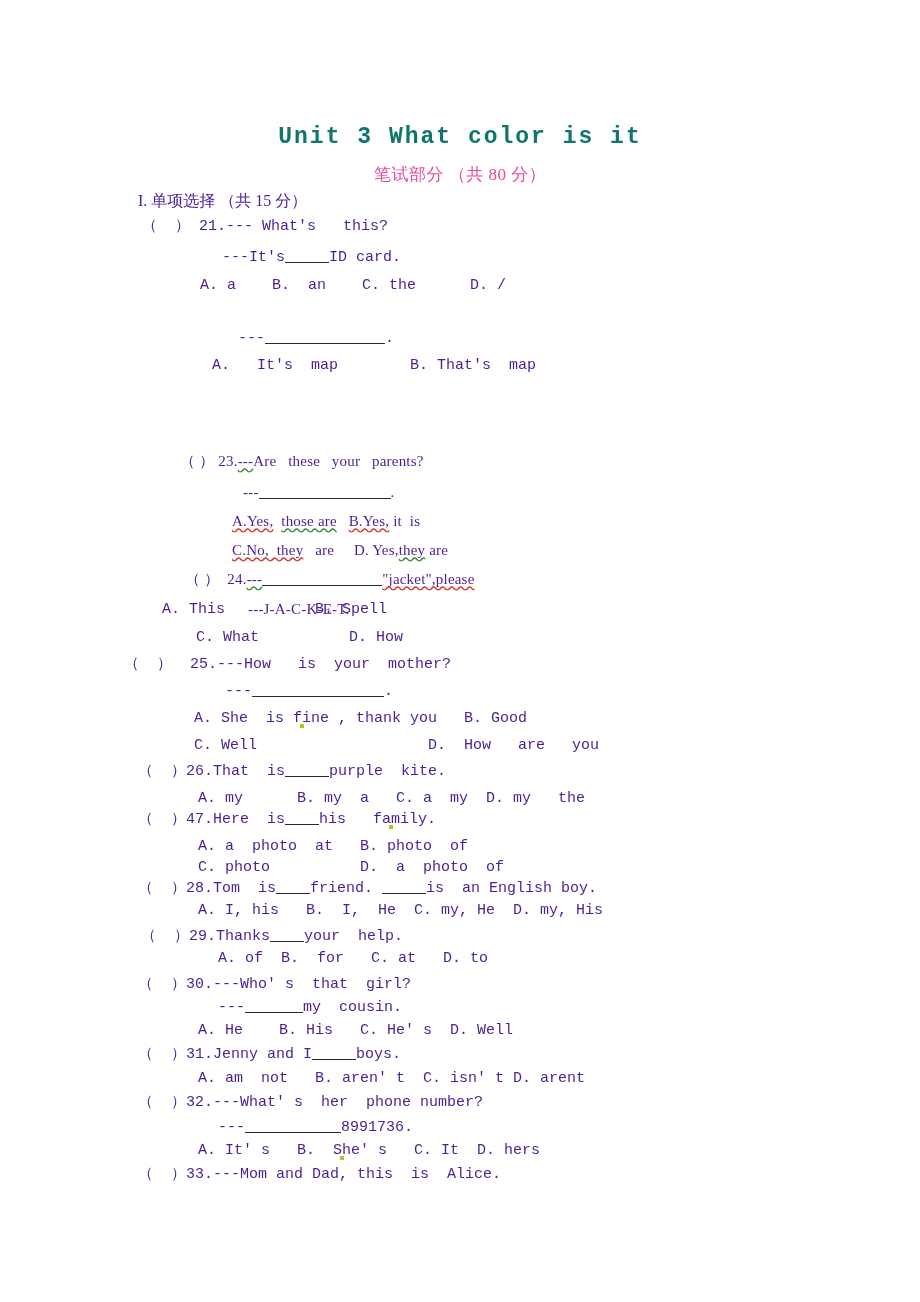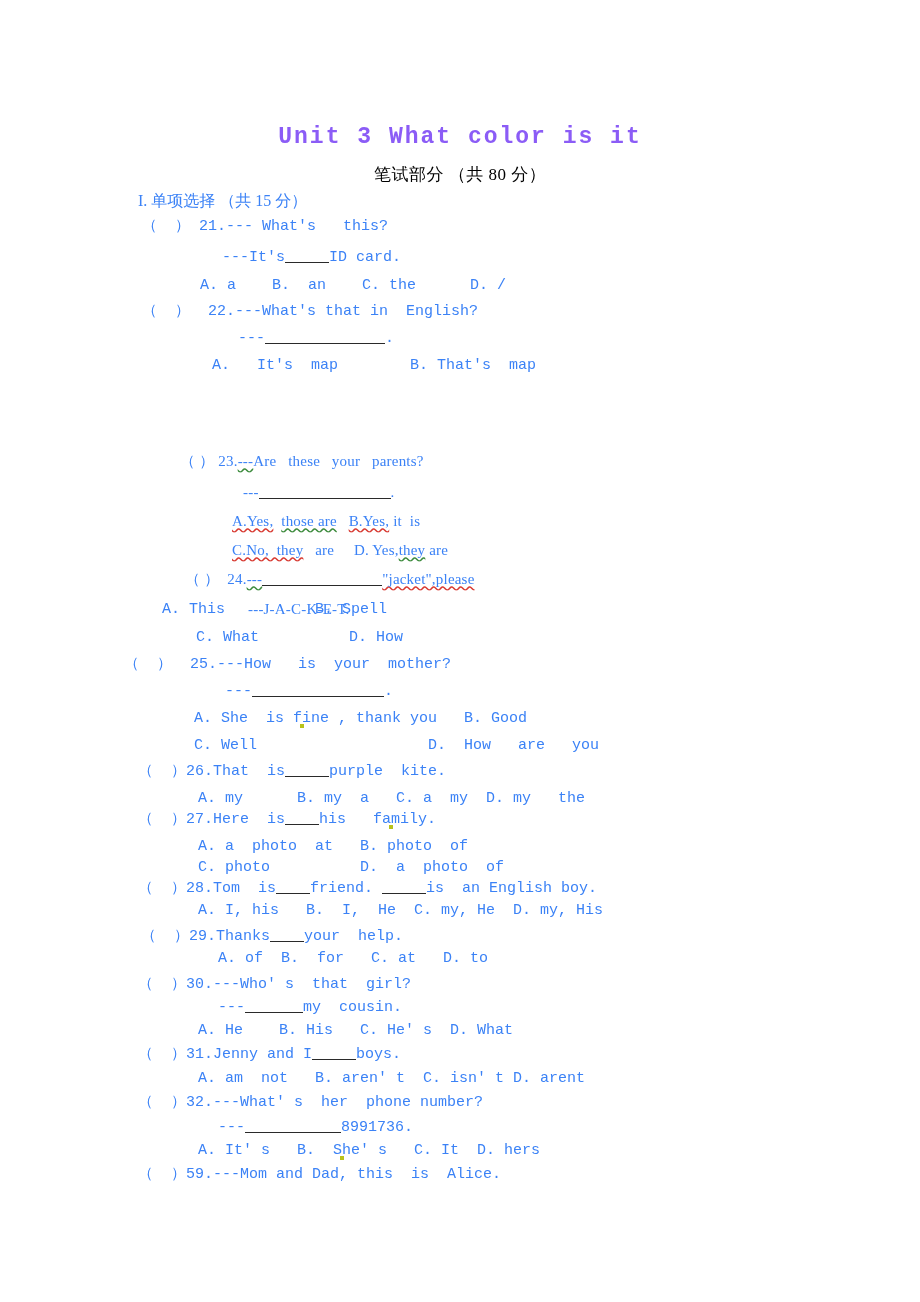--- a/index.html
+++ b/index.html
@@ -23,47 +23,47 @@
     width: 920px;
     height: 1302px;
   }
 
   
   .doc-title {
     position: absolute;
     left: 0; top: 124px;
     width: 920px;
     text-align: center;
-    color: #8b5cf6;
+    color: #0f766e;
     font-family: "Liberation Mono", "DejaVu Sans Mono", monospace;
     font-weight: bold;
     font-size: 23px;
     letter-spacing: 2.0px;
     white-space: pre;
   }
   .doc-subtitle {
     position: absolute;
     left: 0; top: 163px;
     width: 920px;
     text-align: center;
     font-family: "Liberation Serif", "DejaVu Serif", serif;
     font-size: 17px;
     letter-spacing: 0.5px;
-    color: #000000;
+    color: #ec4899;
     white-space: pre;
   }
 
   
   .line {
     position: absolute;
     white-space: pre;
     font-family: "Liberation Mono", "DejaVu Sans Mono", monospace;
     font-size: 15px;
     line-height: 17px;
-    color: #3b82f6;
+    color: #4c1d95;
     letter-spacing: 0px;
   }
   .sec-head {
     font-family: "Liberation Serif", "DejaVu Serif", serif;
     font-size: 16px;
   }
 
   
   .line.alt {
     font-family: "Liberation Serif", "DejaVu Serif", serif;
@@ -117,21 +117,20 @@
 
   <div class="doc-title">Unit 3 What color is it</div>
   <div class="doc-subtitle">笔试部分 （共 80 分）</div>
 
   <div class="line sec-head" style="left:138px; top:192px;">I. 单项选择 （共 15 分）</div>
 
   <div class="line" style="left:142px; top:218px;"><span>（  ）</span><span> </span><span>21.</span><span>--- What's   this?</span></div>
   <div class="line" style="left:222px; top:249px;"><span>---It's</span><span class="blank w4"></span><span>ID card.</span></div>
   <div class="line" style="left:200px; top:277px;">A. a    B.  an    C. the      D. /</div>
 
-  <div class="line" style="left:142px; top:303px;"><span>（  ）</span><span>  </span><span>22.</span><span>---What's that in  English?</span></div>
   <div class="line" style="left:238px; top:330px;"><span>---</span><span class="blank w10"></span><span>.</span></div>
   <div class="line" style="left:200px; top:357px;margin-left:12px;">A.   It's  map        B. That's  map</div>
 
   <div class="line alt" style="left:180px; top:412px;"><span>（ ）</span><span> </span><span>23.</span><span class="sq-green">---</span><span>Are   these   your   parents?</span></div>
   <div class="line alt" style="left:243px; top:443px;"><span>---</span><span class="blank w11"></span><span>.</span></div>
   <div class="line alt" style="left:232px; top:472px;"><span class="sq-red">A.Yes,</span><span>  </span><span class="sq-green">those are</span><span>   </span><span class="sq-red">B.Yes,</span><span> </span><span>it  is</span></div>
   <div class="line alt" style="left:232px; top:501px;"><span class="sq-red">C.No,  they</span><span>   </span><span>are</span><span>     </span><span>D. Yes,</span><span class="sq-green">they</span><span> </span><span>are</span></div>
 
   <div class="line alt" style="left:185px; top:530px;"><span>（ ）</span><span>  </span><span>24.</span><span class="sq-green">---</span><span class="blank w10"></span><span class="sq-red">"jacket",please</span></div>
   <div class="line alt" style="left:248px; top:560px;">---J-A-C-K-E-T.</div>
@@ -139,36 +138,36 @@
   <div class="line" style="left:196px; top:629px;">C. What          D. How</div>
 
   <div class="line" style="left:124px; top:656px;"><span>（  ）</span><span>  </span><span>25.</span><span>---How   is  your  mother?</span></div>
   <div class="line" style="left:225px; top:683px;"><span>---</span><span class="blank w11"></span><span>.</span></div>
   <div class="line" style="left:194px; top:737px;">C. Well                   D.  How   are   you</div>
   <div class="line" style="left:194px; top:710px;"><span>A. She  is f</span><span class="gdot"></span><span>ine , thank you   B. Good</span></div>
 
   <div class="line" style="left:138px; top:763px;"><span>（  ）</span><span>26.</span><span>That  is</span><span class="blank w4"></span><span>purple  kite.</span></div>
   <div class="line" style="left:198px; top:790px;">A. my      B. my  a   C. a  my  D. my   the</div>
 
-  <div class="line" style="left:138px; top:811px;"><span>（  ）</span><span>27.</span><span>Here  is</span><span class="blank w3"></span><span>his   fa</span><span class="gdot"></span><span>mily.</span></div>
+  <div class="line" style="left:138px; top:811px;"><span>（  ）</span><span>47.</span><span>Here  is</span><span class="blank w3"></span><span>his   fa</span><span class="gdot"></span><span>mily.</span></div>
   <div class="line" style="left:198px; top:838px;">A. a  photo  at   B. photo  of</div>
   <div class="line" style="left:198px; top:859px;">C. photo          D.  a  photo  of</div>
 
   <div class="line" style="left:138px; top:880px;"><span>（  ）</span><span>28.</span><span>Tom  is</span><span class="blank w3"></span><span>friend.</span><span> </span><span class="blank w4"></span><span>is  an English boy.</span></div>
   <div class="line" style="left:198px; top:902px;">A. I, his   B.  I,  He  C. my, He  D. my, His</div>
 
   <div class="line" style="left:141px; top:928px;"><span>（  ）</span><span>29.</span><span>Thanks</span><span class="blank w3"></span><span>your  help.</span></div>
   <div class="line" style="left:200px; top:950px;margin-left:18px;">A. of  B.  for   C. at   D. to</div>
 
   <div class="line" style="left:138px; top:976px;"><span>（  ）</span><span>30.</span><span>---Who' s  that  girl?</span></div>
   <div class="line" style="left:218px; top:999px;"><span>---</span><span class="blank w5"></span><span>my  cousin.</span></div>
-  <div class="line" style="left:198px; top:1022px;">A. He    B. His   C. He' s  D. What</div>
+  <div class="line" style="left:198px; top:1022px;">A. He    B. His   C. He' s  D. Well</div>
 
   <div class="line" style="left:138px; top:1046px;"><span>（  ）</span><span>31.</span><span>Jenny and I</span><span class="blank w4"></span><span>boys.</span></div>
   <div class="line" style="left:198px; top:1070px;">A. am  not   B. aren' t  C. isn' t D. arent</div>
 
   <div class="line" style="left:138px; top:1094px;text-align:right;"><span>（  ）</span><span>32.</span><span>---What' s  her  phone number?</span></div>
   <div class="line" style="left:218px; top:1119px;"><span>---</span><span class="blank w8"></span><span>8991736.</span></div>
   <div class="line" style="left:198px; top:1142px;"><span>A. It' s   B.  S</span><span class="gdot"></span><span>he' s   C. It  D. hers</span></div>
 
-  <div class="line" style="left:138px; top:1166px;"><span>（  ）</span><span>59.</span><span>---Mom and Dad, this  is  Alice.</span></div>
+  <div class="line" style="left:138px; top:1166px;"><span>（  ）</span><span>33.</span><span>---Mom and Dad, this  is  Alice.</span></div>
 
 </div>
 
 </body></html>

